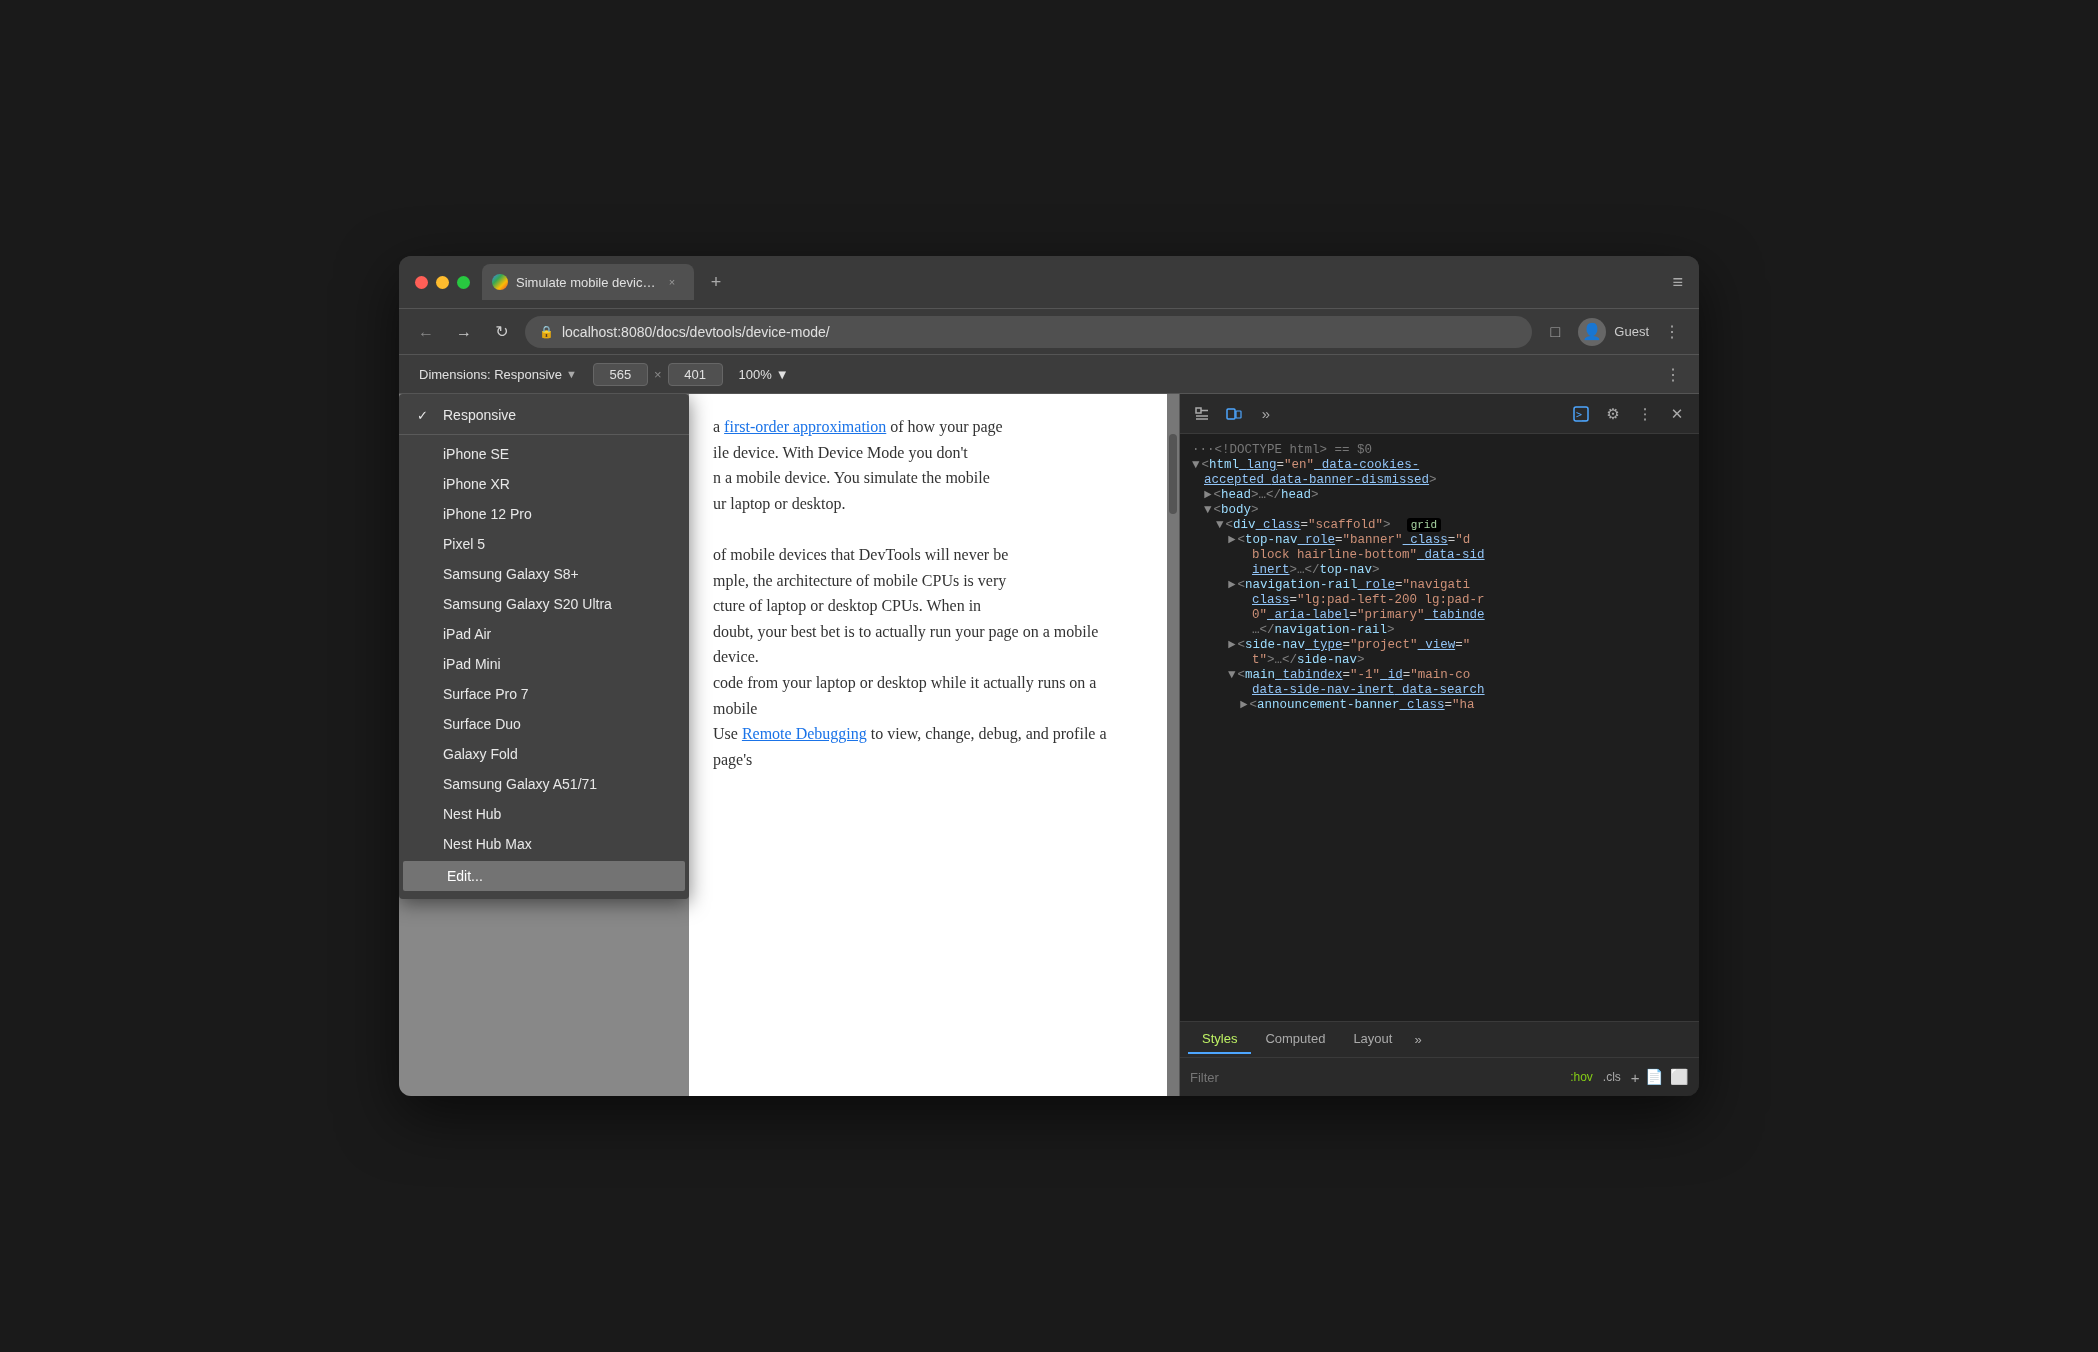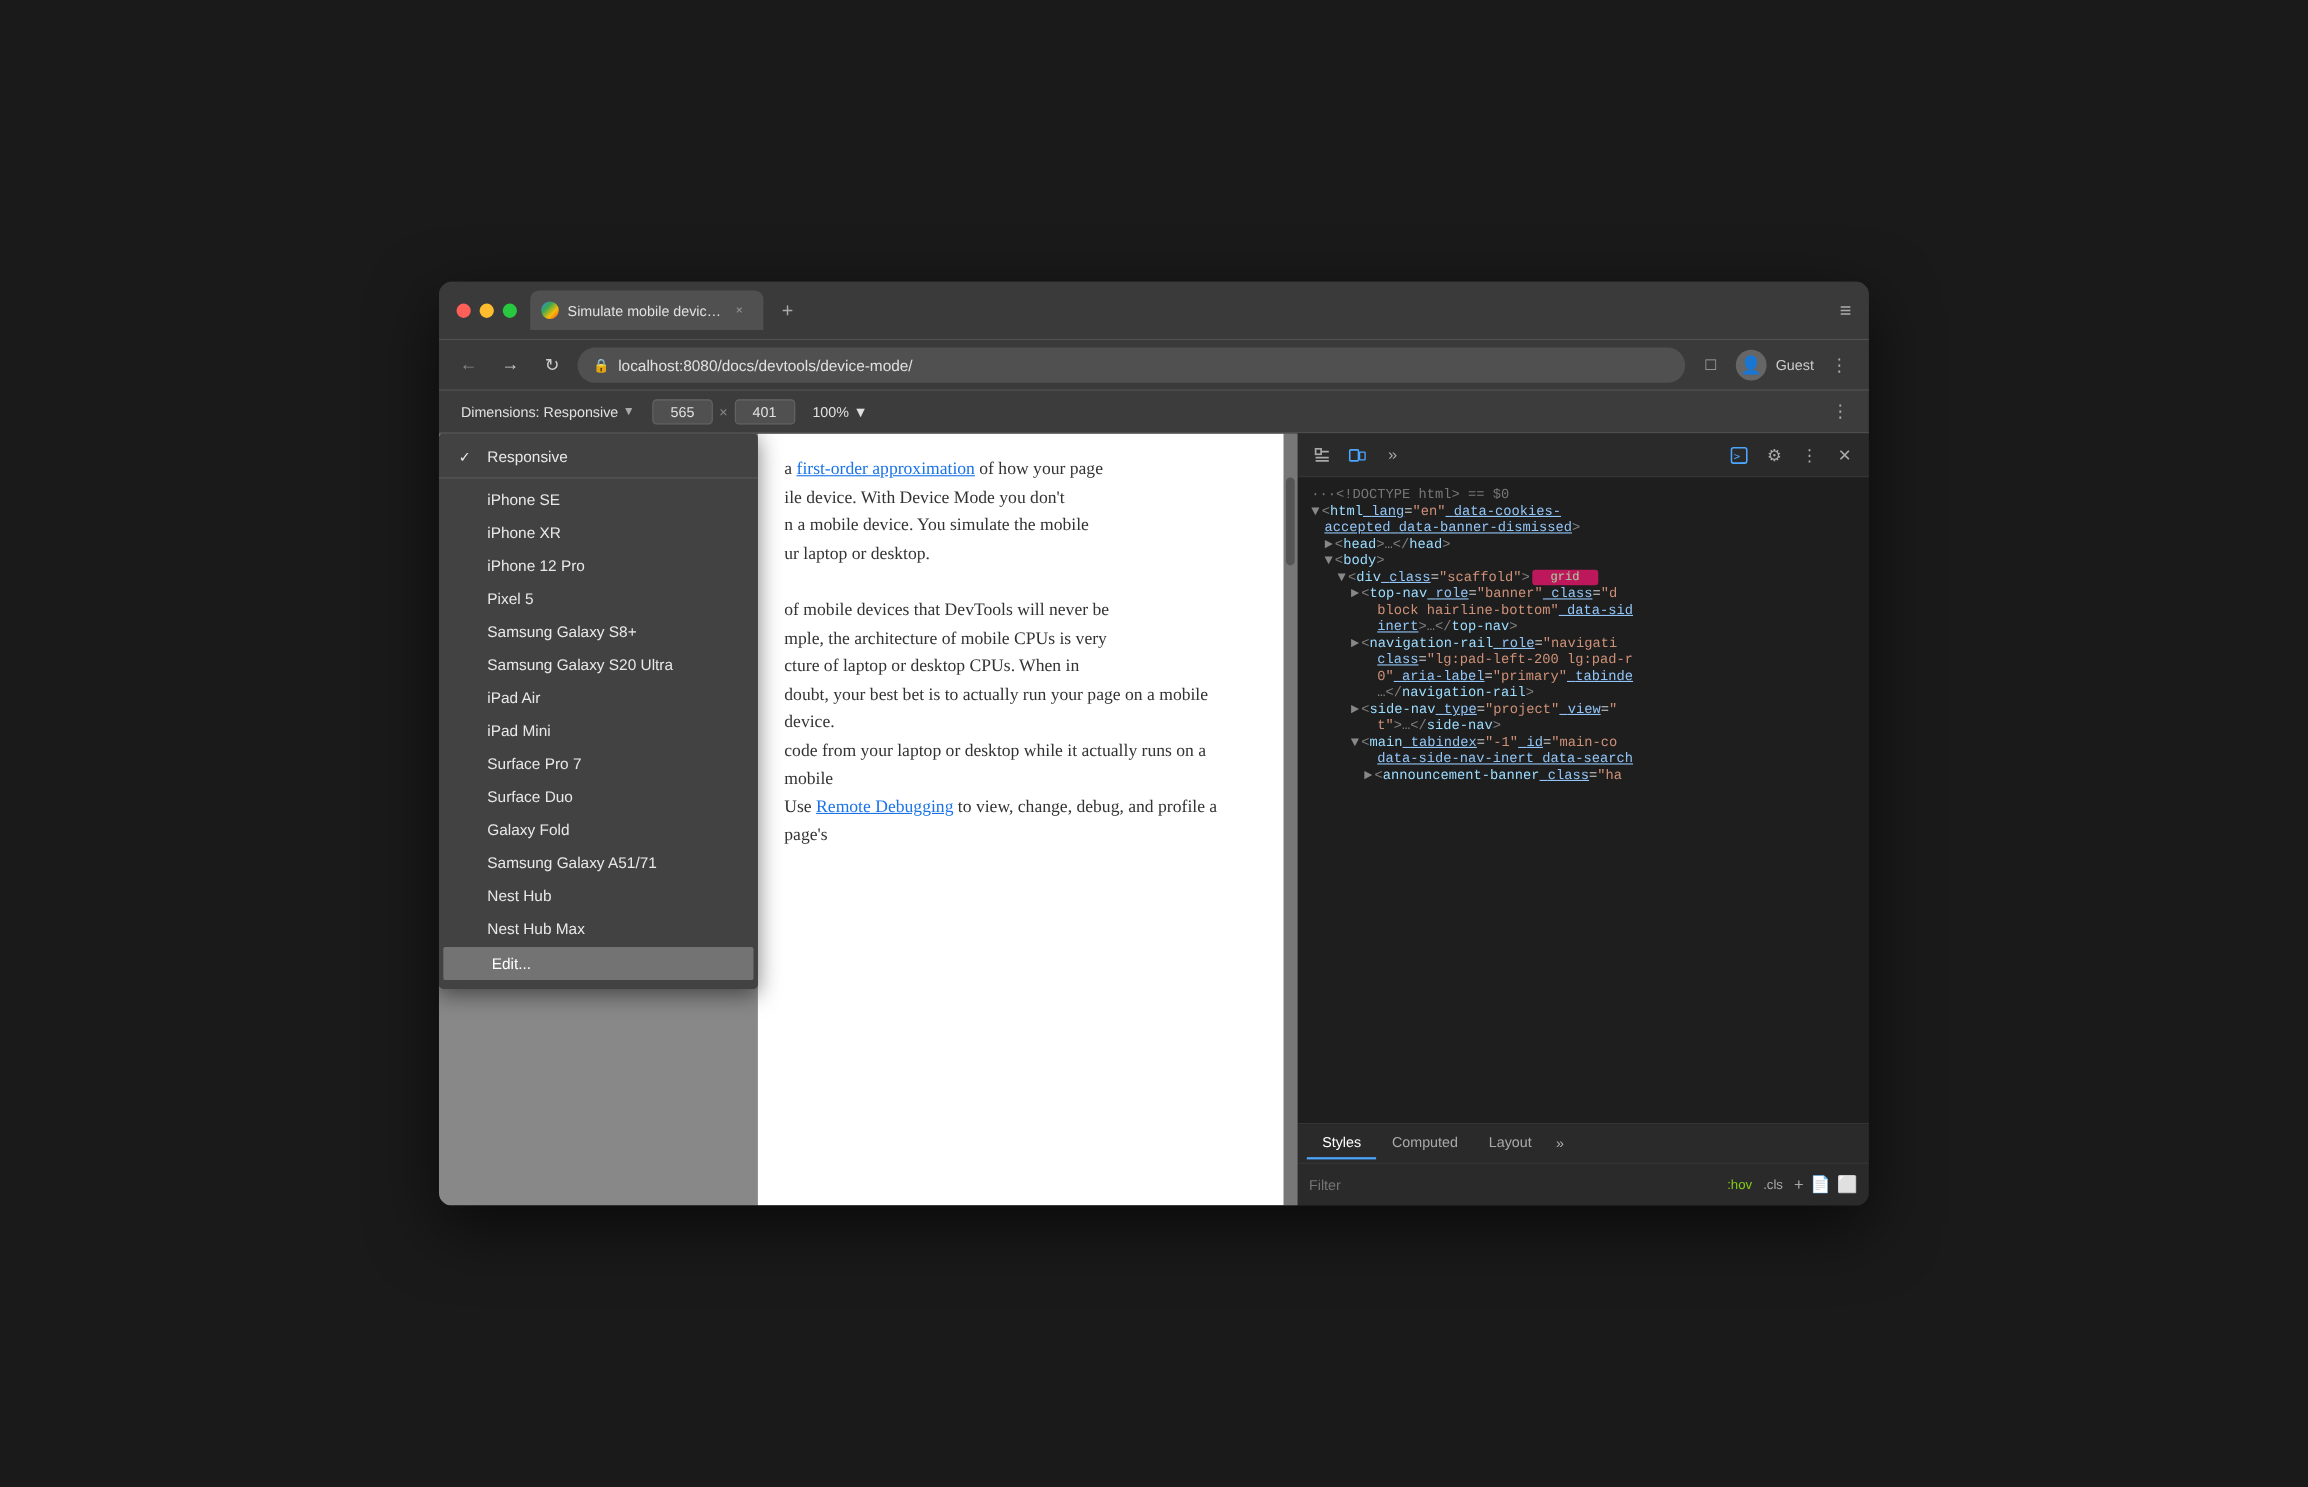--- a/index.html
+++ b/index.html
@@ -380,26 +380,26 @@
       margin-right: 2px;
       flex-shrink: 0;
     }
     .tag-name { color: #9cdcfe; }
     .attr-name { color: #92c5f7; text-decoration: underline; }
     .attr-value { color: #ce9178; }
     .tag-punct { color: #808080; }
     .tag-eq { color: #ccc; }
     .comment-line { color: #777; }
     .badge {
-      background: #be185d;
+      background: #000000;
       color: #a8d5a2;
       font-size: 11px;
-      padding: 1px 17px;
+      padding: 1px 4px;
       border-radius: 3px;
-      margin-left: 2px;
+      margin-left: 16px;
       vertical-align: middle;
     }
     .doctype-line { color: #ce9178; }
     .indent-1 { margin-left: 12px; }
     .indent-2 { margin-left: 24px; }
     .indent-3 { margin-left: 36px; }
     .indent-4 { margin-left: 48px; }
     
     .devtools-bottom {
       border-top: 1px solid #3a3a3a;
@@ -413,21 +413,21 @@
       padding: 0 8px;
     }
     .devtools-tab {
       padding: 6px 14px;
       font-size: 13px;
       color: #aaa;
       cursor: pointer;
       border-bottom: 2px solid transparent;
     }
     .devtools-tab.active {
-      color: #ffffff;
+      color: #bef264;
       border-bottom-color: #4da6ff;
       text-align: right;
     }
     .devtools-more-tabs {
       color: #aaa;
       font-size: 13px;
       padding: 6px 8px;
       cursor: pointer;
     }
     .devtools-filter-bar {

